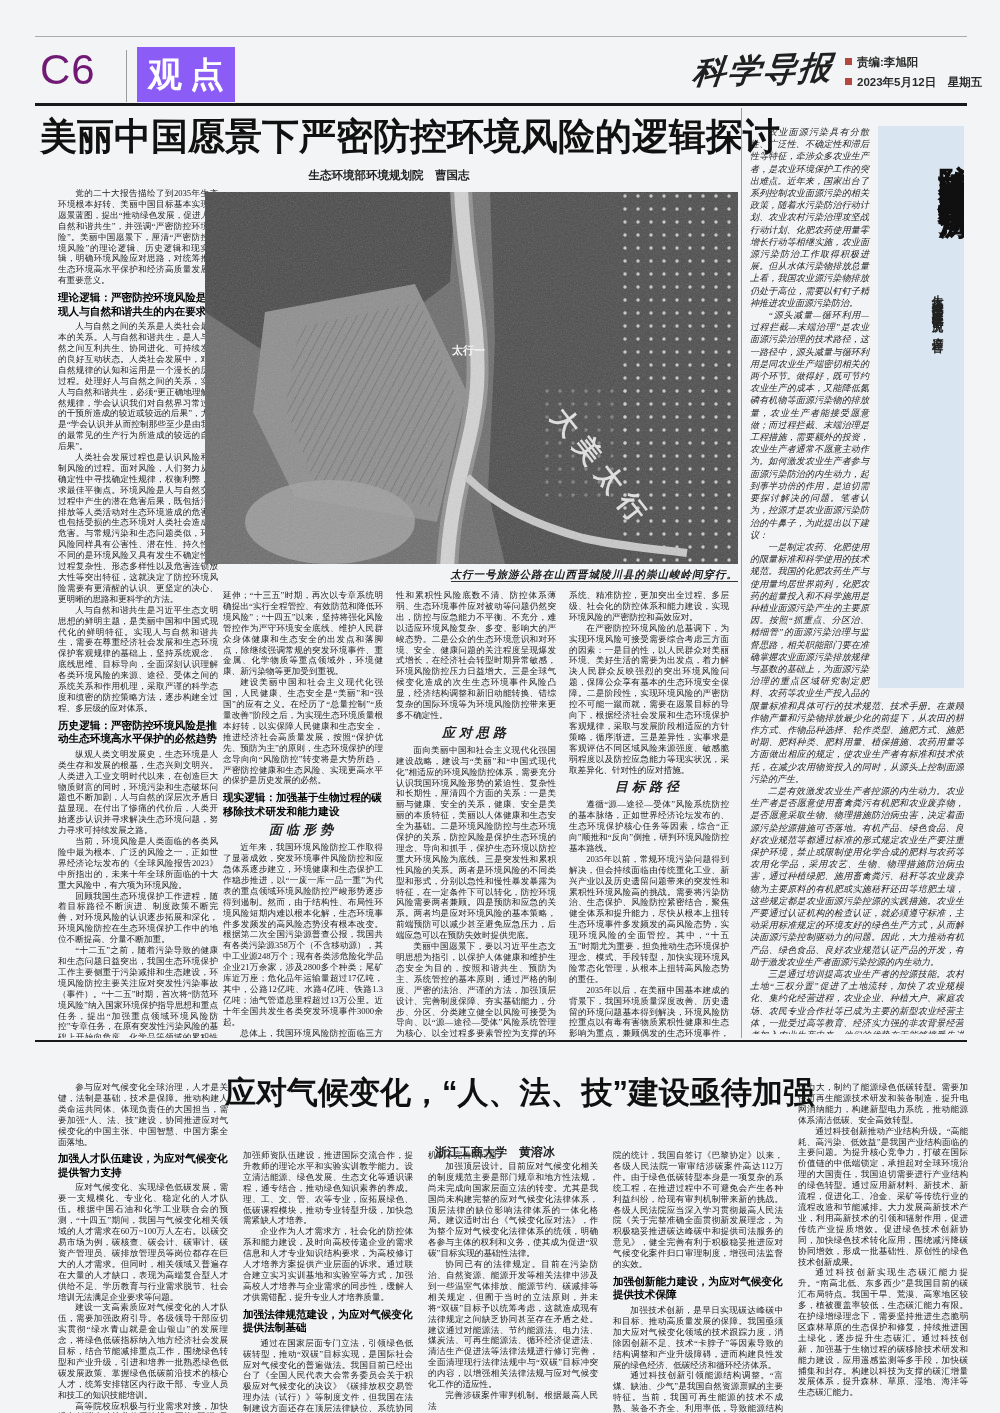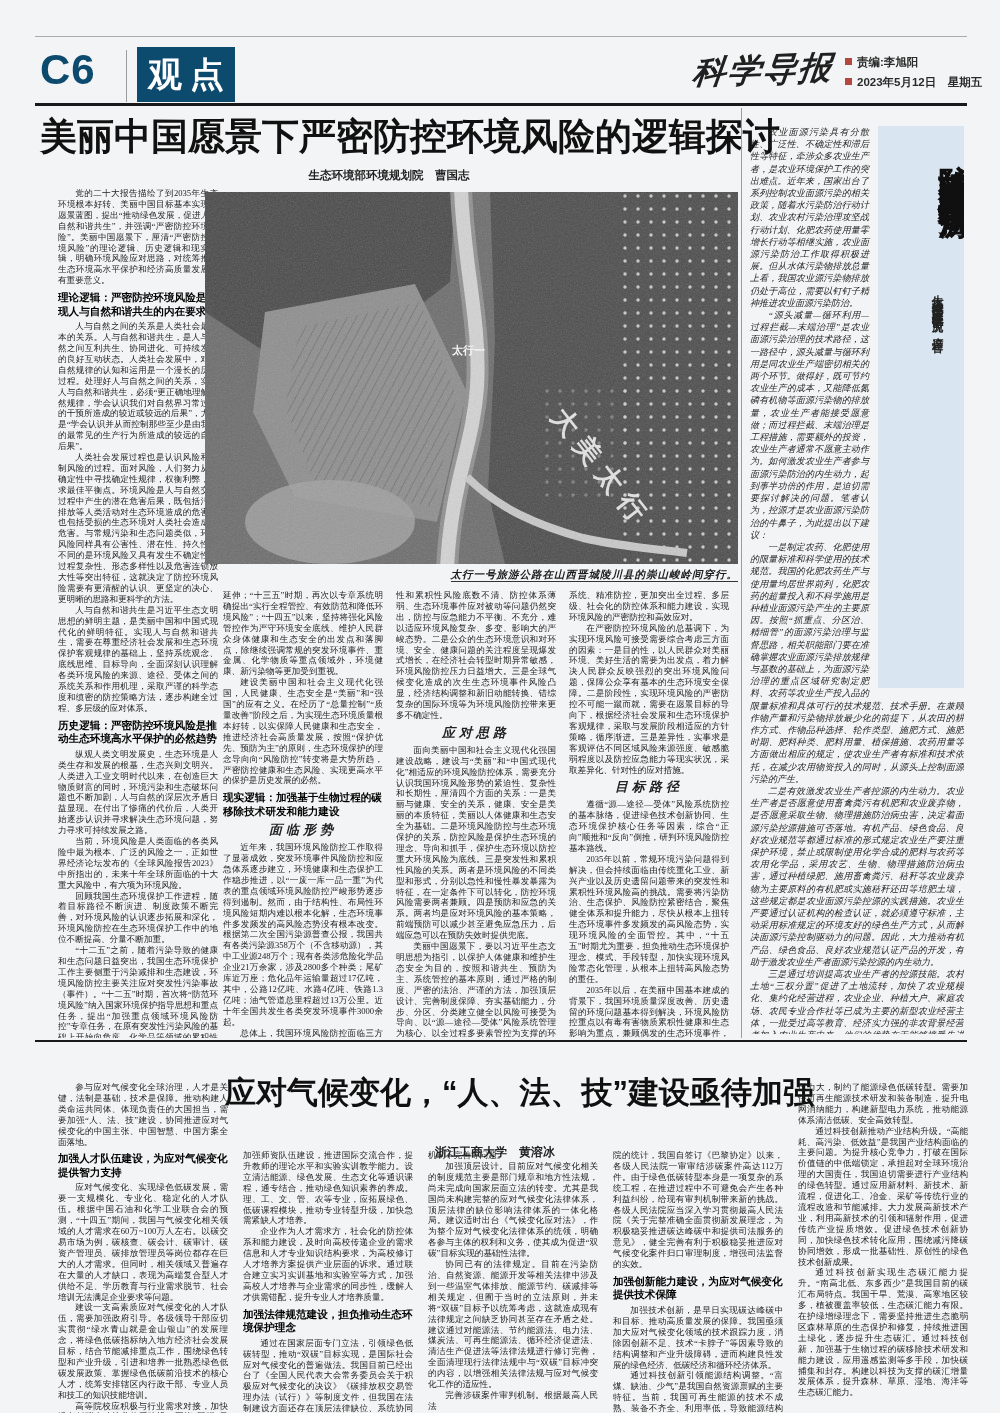--- a/index.html
+++ b/index.html
@@ -1,24 +1,24 @@
 <!DOCTYPE html>
 <html><head>
 <meta charset="utf-8">
 <style>
   html,body{margin:0;padding:0;background:#c9cbcd;}
   .page{position:relative;width:1000px;height:1413px;background:#f3f4f5;overflow:hidden;
         font-family:"Liberation Serif",serif;color:#1f1f1f;}
   .abs{position:absolute;}
   
   .topline{left:35px;right:33px;top:36px;border-top:1px solid #a9abad;height:0;}
-  .c6{left:40px;top:46px;font-family:"Liberation Sans",sans-serif;font-weight:bold;
-      font-size:42px;letter-spacing:1px;color:#0c4a6e;}
+  .c6{left:40px;top:46px;font-family:"Liberation Sans",sans-serif;font-weight:normal;
+      font-size:42px;letter-spacing:1px;color:#701a75;}
   .hdr-div{left:126px;top:50px;height:52px;width:0;border-left:1px solid #9a9c9e;}
-  .sec-box{left:137px;top:47px;width:98px;height:55px;background:#0c4a6e;color:#fff;
+  .sec-box{left:137px;top:47px;width:98px;height:55px;background:#8b5cf6;color:#fff;
       font-family:"Liberation Sans",sans-serif;font-weight:bold;font-size:34px;
       display:flex;align-items:center;justify-content:center;letter-spacing:8px;padding-left:8px;box-sizing:border-box;}
   .logo{left:693px;top:48px;font-family:"DejaVu Serif",serif;font-style:italic;font-weight:bold;
       font-size:33px;letter-spacing:2px;transform:skewX(-8deg) rotate(-2deg);color:#202020;}
   .meta{left:845px;top:52px;font-family:"Liberation Sans",sans-serif;font-weight:bold;
       font-size:11.5px;color:#2a2a2a;line-height:20px;white-space:nowrap;}
   .sq{display:inline-block;width:7px;height:7px;background:#b5483c;margin-right:5px;vertical-align:1px;}
   .rule-hdr{left:35px;right:33px;top:103px;border-top:3px solid #1a1a1a;height:0;}
   
   .main-title{left:40px;width:698px;top:112px;text-align:center;
@@ -144,21 +144,21 @@
   <div class="abs col mcol3">
       <p class="para cont">性和累积性风险底数不清、防控体系薄弱、生态环境事件应对被动等问题仍然突出，防控与应急能力不平衡、不充分，难以适应环境风险复杂、多变、影响大的严峻态势。二是公众的生态环境意识和对环境、安全、健康问题的关注程度呈现爆发式增长，在经济社会转型时期异常敏感，环境风险防控压力日益增大。三是全球气候变化造成的次生生态环境事件风险凸显，经济结构调整和新旧动能转换、错综复杂的国际环境等为环境风险防控带来更多不确定性。</p>
       <p class="para centerhead">应对思路</p>
       <p class="para ind">面向美丽中国和社会主义现代化强国建设战略，建设与“美丽”和“中国式现代化”相适应的环境风险防控体系，需要充分认识我国环境风险形势的紧迫性、复杂性和长期性，厘清四个方面的关系：一是美丽与健康、安全的关系，健康、安全是美丽的本质特征，美丽以人体健康和生态安全为基础。二是环境风险防控与生态环境保护的关系，防控风险是保护生态环境的理念、导向和抓手，保护生态环境以防控重大环境风险为底线。三是突发性和累积性风险的关系。两者是环境风险的不同类型和形式，分别以急性和慢性暴发暴露为特征，在一定条件下可以转化，防控环境风险需要两者兼顾。四是预防和应急的关系。两者均是应对环境风险的基本策略，前端预防可以减少甚至避免应急压力，后端应急可以在预防失效时提供兜底。</p>
       <p class="para ind">美丽中国愿景下，要以习近平生态文明思想为指引，以保护人体健康和维护生态安全为目的，按照和谐共生、预防为主、系统管控的基本原则，通过严格的制度、严密的法治、严谨的方法，加强顶层设计、完善制度保障、夯实基础能力，分步、分区、分类建立健全以风险可接受为导向、以“源—途径—受体”风险系统管理为核心、以全过程多要素管控为支撑的环境风险防控体系。更加突出保健康和护安全的目的，更加突出风险管理理念下对有毒有害和次生衍生风险的科学</p>
     </div>
   <div class="abs col mcol4">
       <p class="para cont">系统、精准防控，更加突出全过程、多层级、社会化的防控体系和能力建设，实现环境风险的严密防控和高效应对。</p>
       <p class="para ind">在严密防控环境风险的总基调下，为实现环境风险可接受需要综合考虑三方面的因素：一是目的性，以人民群众对美丽环境、美好生活的需要为出发点，着力解决人民群众反映强烈的突出环境风险问题，保障公众享有基本的生态环境安全保障。二是阶段性，实现环境风险的严密防控不可能一蹴而就，需要在愿景目标的导向下，根据经济社会发展和生态环境保护客观规律，采取与发展阶段相适应的方针策略，循序渐进。三是差异性，实事求是客观评估不同区域风险来源强度、敏感脆弱程度以及防控应急能力等现实状况，采取差异化、针对性的应对措施。</p>
       <p class="para centerhead">目标路径</p>
-      <p class="para ind">遵循“源—途径—受体”风险系统防控的基本脉络，促进绿色技术创新协同、生态环境保护核心任务等因素，综合“正向”顺推和“反向”倒推，研判环境风险防控基本路线。</p>
+      <p class="para ind">遵循“源—途径—受体”风险系统防控的基本脉络，正如世界经济论坛发布的、生态环境保护核心任务等因素，综合“正向”顺推和“反向”倒推，研判环境风险防控基本路线。</p>
       <p class="para ind">2035年以前，常规环境污染问题得到解决，但会持续面临由传统重化工业、新兴产业以及历史遗留问题带来的突发性和累积性环境风险高的挑战。需要将污染防治、生态保护、风险防控紧密结合，聚焦健全体系和提升能力，尽快从根本上扭转生态环境事件多发频发的高风险态势，实现环境风险的全面管控。其中，“十五五”时期尤为重要，担负推动生态环境保护理念、模式、手段转型，加快实现环境风险常态化管理，从根本上扭转高风险态势的重任。</p>
       <p class="para ind">2035年以后，在美丽中国基本建成的背景下，我国环境质量深度改善、历史遗留的环境问题基本得到解决，环境风险防控重点以有毒有害物质累积性健康和生态影响为重点，兼顾偶发的生态环境事件，最终实现环境风险常态、精准、高效防控。</p>
     </div>
 
   <div class="abs sb-divider"></div>
   <div class="abs sidebar">
     <div class="sb-box">
       <div class="sb-title">防治农业面源污染关键在于控源</div>
       <div class="sb-author">生态环境部南京环境科学研究所　席运官</div>
     </div>
@@ -178,21 +178,21 @@
   <div class="abs col bcol1">
       <p class="para ind">参与应对气候变化全球治理，人才是关键，法制是基础，技术是保障。推动构建人类命运共同体、体现负责任的大国担当，需要加强“人、法、技”建设，协同推进应对气候变化的中国主张、中国智慧、中国方案全面落地。</p>
       <p class="para subhead">加强人才队伍建设，为应对气候变化提供智力支持</p>
       <p class="para ind">应对气候变化、实现绿色低碳发展，需要一支规模化、专业化、稳定化的人才队伍。根据中国石油和化学工业联合会的预测，“十四五”期间，我国与气候变化相关领域的人才需求在60万~100万人左右。以碳交易市场为例，碳核查、碳会计、碳审计、碳资产管理员、碳排放管理员等岗位都存在巨大的人才需求。但同时，相关领域又普遍存在大量的人才缺口，表现为高端复合型人才供给不足、学历教育与行业需求脱节、社会培训无法满足企业要求等问题。</p>
       <p class="para ind">建设一支高素质应对气候变化的人才队伍，需要加强政府引导。各级领导干部应切实贯彻“绿水青山就是金山银山”的发展理念，将绿色低碳指标纳入地方经济社会发展目标，结合节能减排重点工作，围绕绿色转型和产业升级，引进和培养一批熟悉绿色低碳发展政策、掌握绿色低碳前沿技术的核心人才，统筹安排辖区内行政干部、专业人员和技工的知识技能培训。</p>
       <p class="para ind">高等院校应积极与行业需求对接，加快绿色低碳人才培养体系建设。围绕“双碳”目标，</p>
     </div>
   <div class="abs col bcol2">
       <p class="para cont">加强师资队伍建设，推进国际交流合作，提升教师的理论水平和实验实训教学能力。设立清洁能源、绿色发展、生态文化等通识课程，通专结合，推动绿色知识素养的养成。理、工、文、管、农等专业，应拓展绿色、低碳课程模块，推动专业转型升级，加快急需紧缺人才培养。</p>
       <p class="para ind">企业作为人才需求方，社会化的防控体系和能力建设，及时向高校传递企业的需求信息和人才专业知识结构要求，为高校修订人才培养方案提供产业层面的诉求。通过联合建立实习实训基地和实验室等方式，加强高校人才培养与企业需求的同步性，缓解人才供需错配，提升专业人才培养质量。</p>
-      <p class="para subhead">加强法律规范建设，担负推动生态环境保护理念</p>
+      <p class="para subhead">加强法律规范建设，为应对气候变化提供法制基础</p>
       <p class="para ind">通过在国家层面专门立法，引领绿色低碳转型，推动“双碳”目标实现，是国际社会应对气候变化的普遍做法。我国目前已经出台了《全国人民代表大会常务委员会关于积极应对气候变化的决议》《碳排放权交易管理办法（试行）》等制度文件，但我国在法制建设方面还存在顶层法律缺位、系统协同性不强、司法审判</p>
     </div>
   <div class="abs col bcol3">
       <p class="para cont">机制不完善等问题。</p>
       <p class="para ind">加强顶层设计。目前应对气候变化相关的制度规范主要是部门规章和地方性法规，尚未完成向国家层面立法的转变。尤其是我国尚未构建完整的应对气候变化法律体系，顶层法律的缺位影响法律体系的一体化格局。建议适时出台《气候变化应对法》，作为整个应对气候变化法律体系的统领，明确各参与主体的权利和义务，使其成为促进“双碳”目标实现的基础性法律。</p>
       <p class="para ind">协同已有的法律规定。目前在污染防治、自然资源、能源开发等相关法律中涉及到一些温室气体排放、能源节约、碳减排等相关规定，但囿于当时的立法原则，并未将“双碳”目标予以统筹考虑，这就造成现有法律规定之间缺乏协同甚至存在矛盾之处。建议通过对能源法、节约能源法、电力法、煤炭法、可再生能源法、循环经济促进法、清洁生产促进法等法律法规进行修订完善，全面清理现行法律法规中与“双碳”目标冲突的内容，以增强相关法律法规与应对气候变化工作的适应性。</p>
       <p class="para ind">完善涉碳案件审判机制。根据最高人民法</p>
     </div>
   <div class="abs col bcol4">
       <p class="para cont">院的统计，我国自签订《巴黎协定》以来，各级人民法院一审审结涉碳案件高达112万件。由于绿色低碳转型本身是一项复杂的系统工程，在推进过程中不可避免会产生各种利益纠纷，给现有审判机制带来新的挑战。各级人民法院应当深入学习贯彻最高人民法院《关于完整准确全面贯彻新发展理念，为积极稳妥推进碳达峰碳中和提供司法服务的意见》，健全完善有利于积极稳妥推进应对气候变化案件归口审理制度，增强司法监督的实效。</p>

